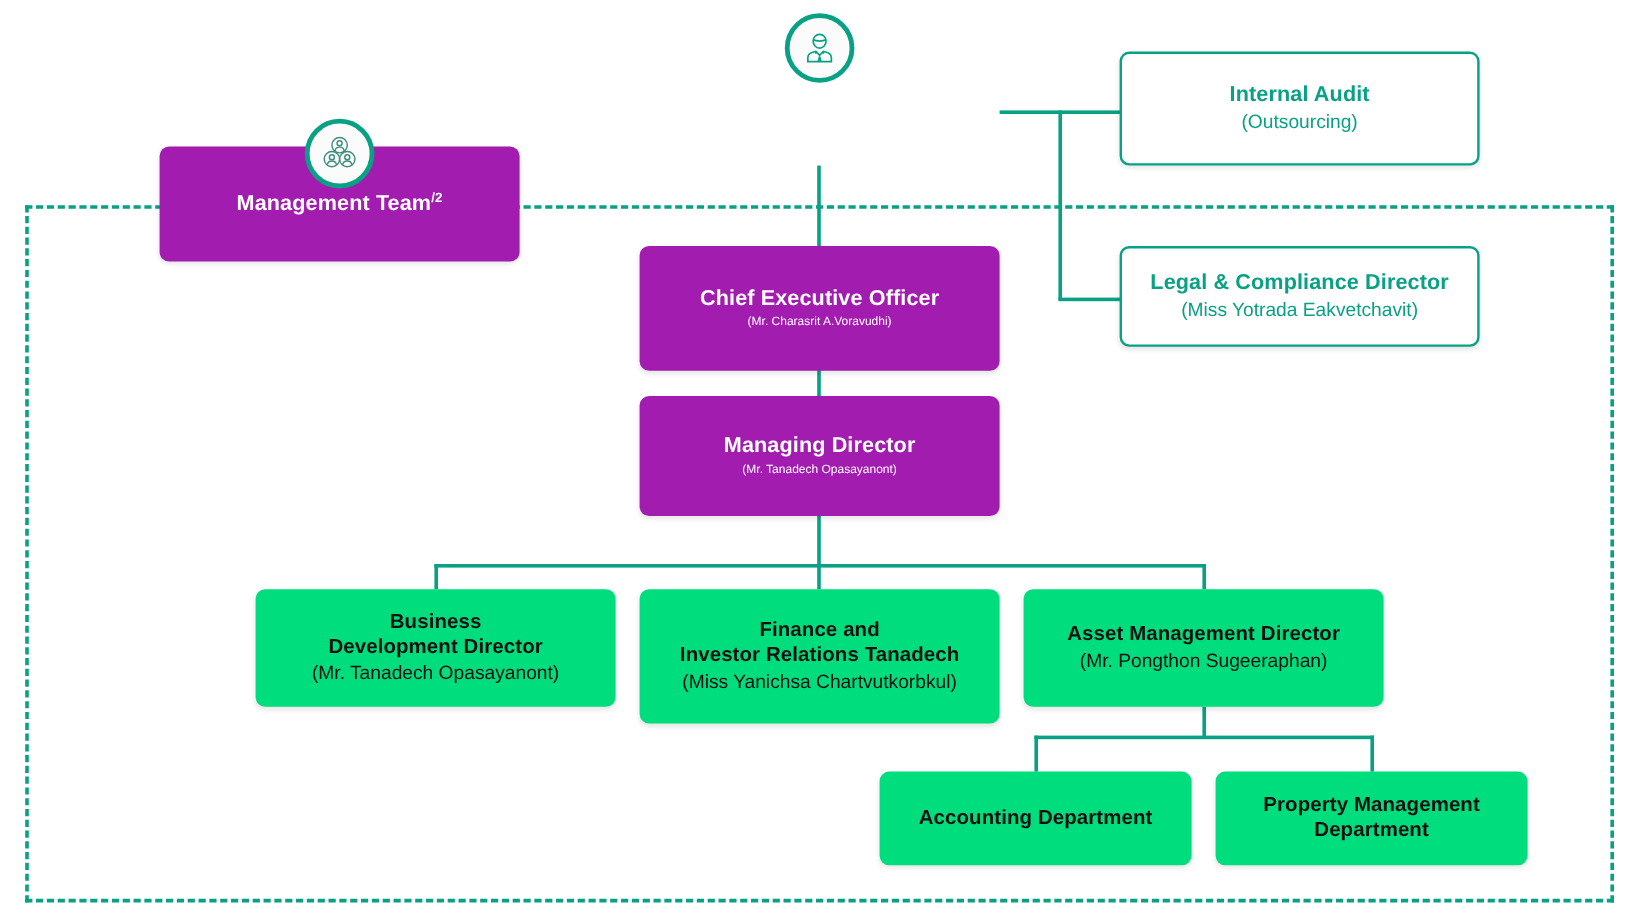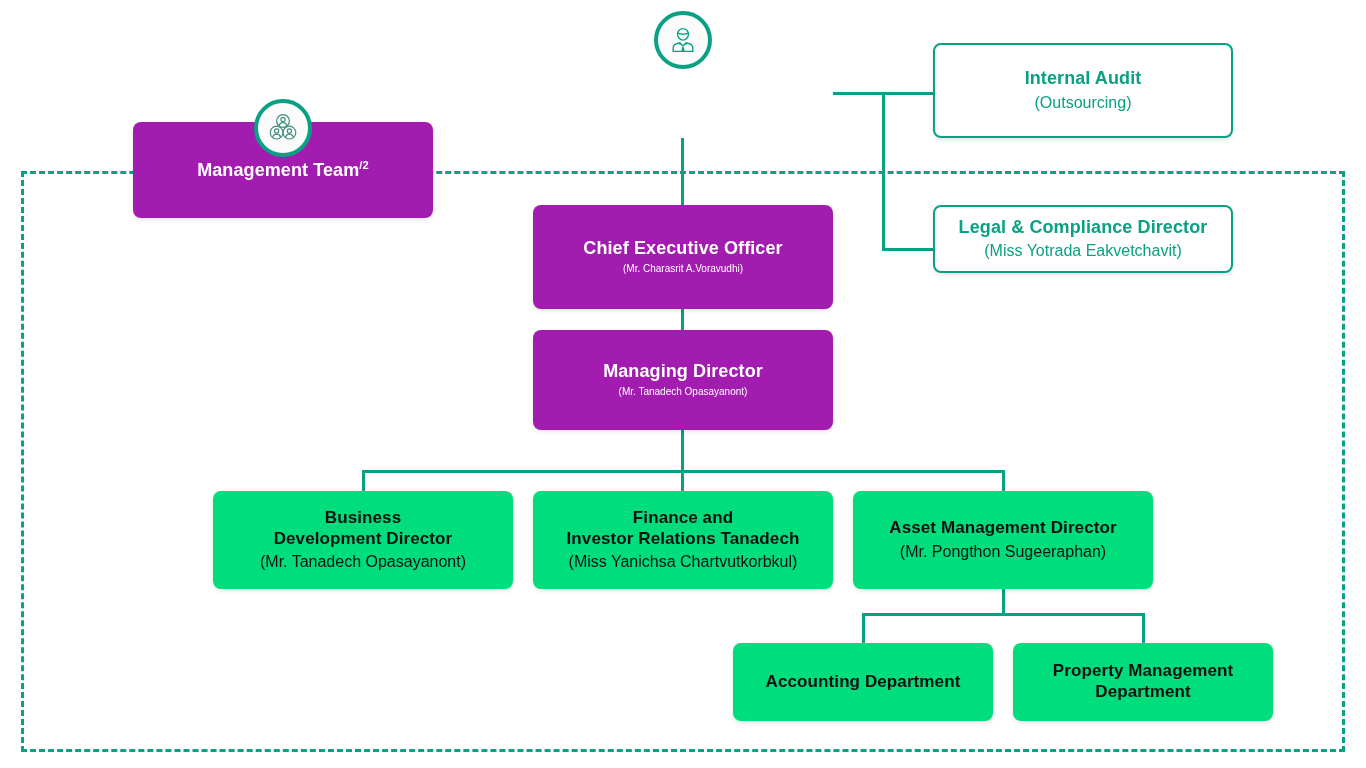--- a/index.html
+++ b/index.html
@@ -124,25 +124,25 @@
     box-sizing: border-box;
   }
   .badge svg { display: block; }
 
   
   #node-board          { left: 533px; top: 38px;  width: 300px; height: 100px; }
   #badge-board         { left: 654px; top: 11px; }
   #node-management     { left: 133px; top: 122px; width: 300px; height: 96px; }
   #badge-management    { left: 254px; top: 99px; }
   #node-internal-audit { left: 933px; top: 43px;  width: 300px; height: 95px; }
-  #node-legal          { left: 933px; top: 205px; width: 300px; height: 68px; }
+  #node-legal          { left: 933px; top: 205px; width: 300px; height: 84px; }
   #node-ceo            { left: 533px; top: 205px; width: 300px; height: 104px; }
   #node-md             { left: 533px; top: 330px; width: 300px; height: 100px; }
   #node-bizdev         { left: 213px; top: 491px; width: 300px; height: 98px; }
-  #node-finance        { left: 533px; top: 491px; width: 300px; height: 98px; }
+  #node-finance        { left: 533px; top: 491px; width: 300px; height: 112px; }
   #node-asset          { left: 853px; top: 491px; width: 300px; height: 98px; }
   #node-accounting     { left: 733px; top: 643px; width: 260px; height: 78px; }
   #node-property       { left: 1013px; top: 643px; width: 260px; height: 78px; justify-content: center; }
 </style>
 </head>
 <body>
 
 <div id="org-chart">
 
   <div class="scope-boundary"></div>

